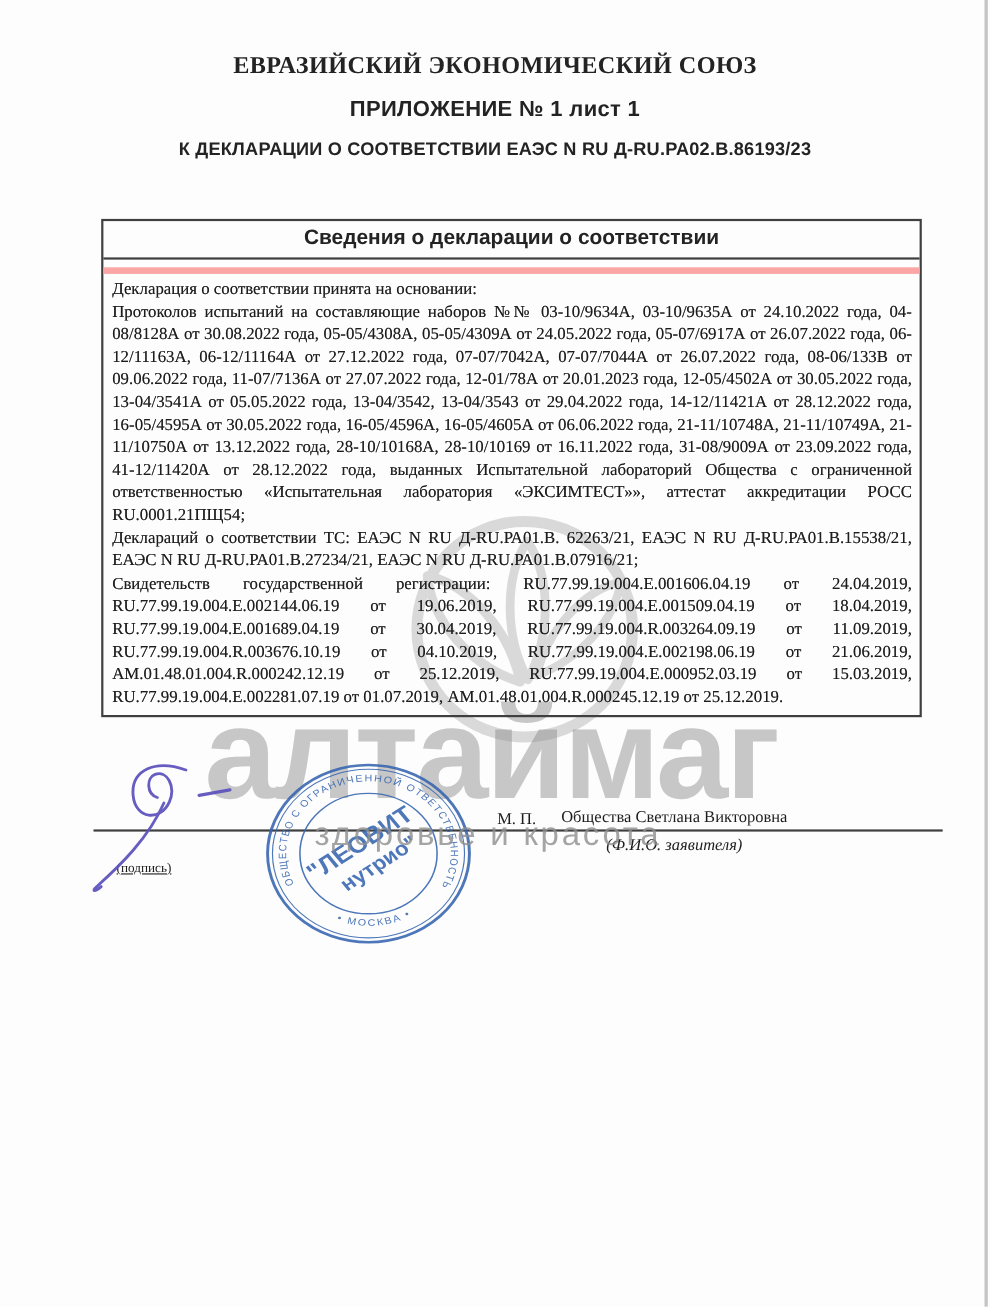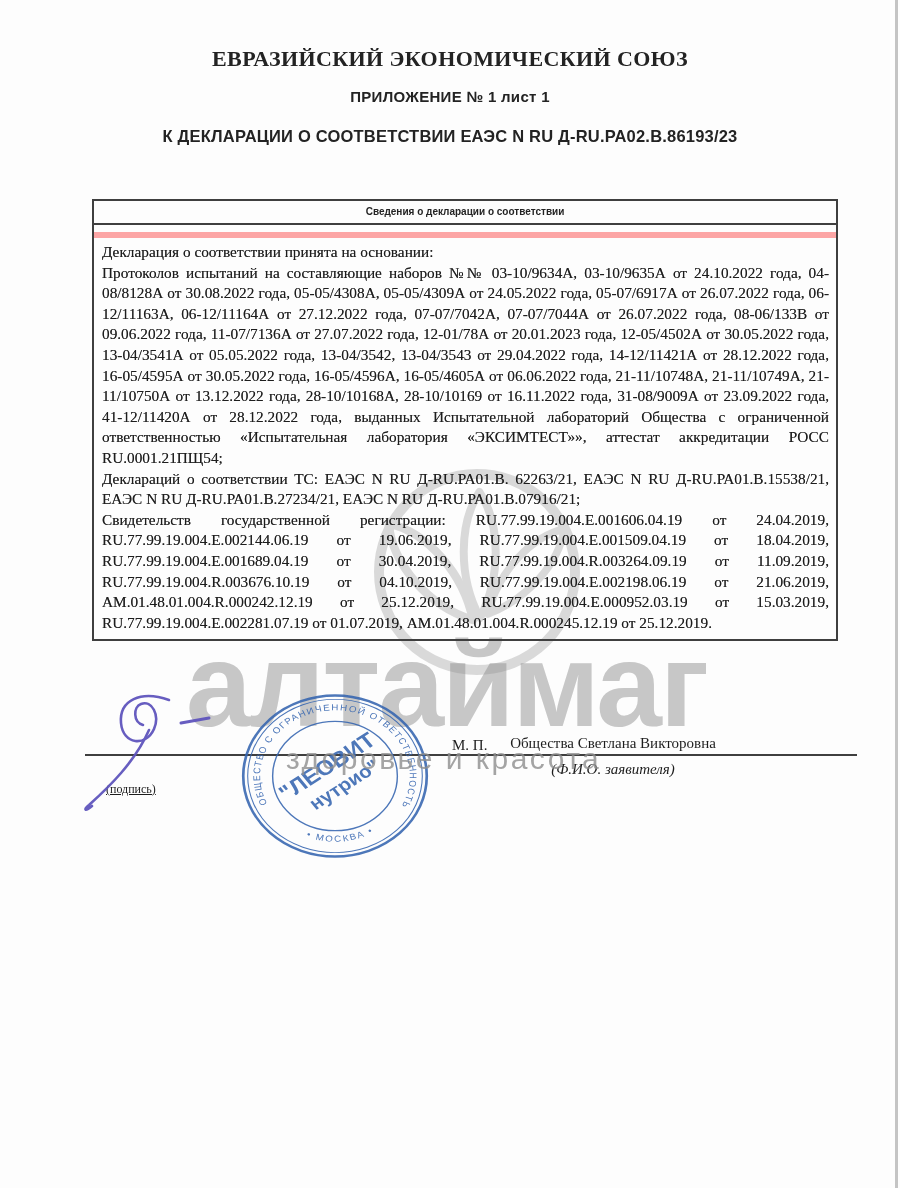--- a/index.html
+++ b/index.html
@@ -6,27 +6,27 @@
   body{
     width:900px;height:1188px;position:relative;overflow:hidden;
     background:#fdfdfd;color:#1d1d1d;
     font-family:"Liberation Serif", serif;
   }
   .abs{position:absolute;}
   
   .doc-header{left:0;top:0;width:900px;text-align:center;z-index:2;
     font-family:"Liberation Sans", sans-serif;font-weight:bold;color:#232323;}
   .h-line1{position:absolute;left:0;top:46px;width:100%;font-size:22px;letter-spacing:.4px;font-family:Liberation Serif, serif;}
-  .h-line2{position:absolute;left:0;top:88px;width:100%;font-size:15px;letter-spacing:.3px;}
+  .h-line2{position:absolute;left:0;top:88px;width:100%;font-size:20px;letter-spacing:.3px;}
   .h-line3{position:absolute;left:0;top:127px;width:100%;font-size:16.5px;letter-spacing:.2px;}
   
   .doc-table{left:92px;top:199px;width:746px;z-index:2;
     border:2px solid #3f3f3f;box-sizing:border-box;background:transparent;}
   .doc-table-header{
-    font-family:"Liberation Sans", sans-serif;font-weight:bold;font-size:10px;
+    font-family:"Liberation Sans", sans-serif;font-weight:bold;font-size:19px;
     text-align:center;padding:5px 4px 6px;border-bottom:2px solid #3f3f3f;color:#232323;}
   .doc-table-body{
     border-top:6px solid #fca5a5;margin-top:7px;
     padding:4px 7px 6px 8px;font-size:15.3px;line-height:20.6px;
     text-shadow:0 0 .3px rgba(20,20,20,.6);}
   .doc-table-body p{margin:0;text-align:justify;}
   
   .wm-brand{left:186px;top:626px;z-index:1;
     font-family:"Liberation Sans", sans-serif;font-weight:bold;
     font-size:118px;line-height:1;letter-spacing:-2px;}

